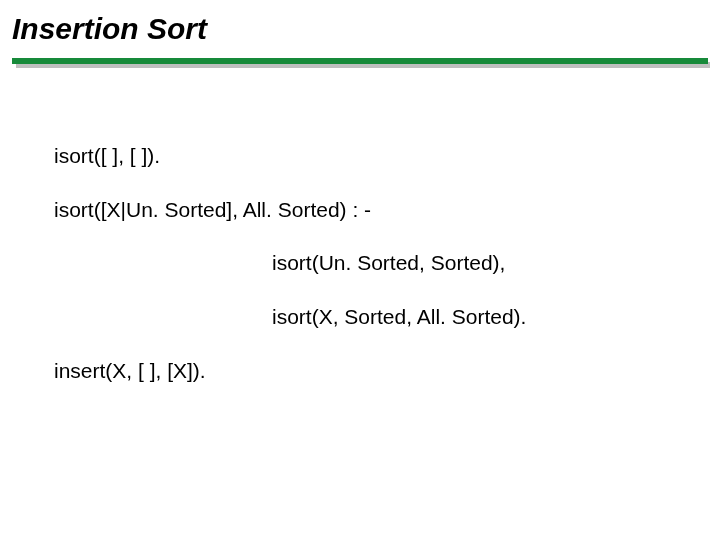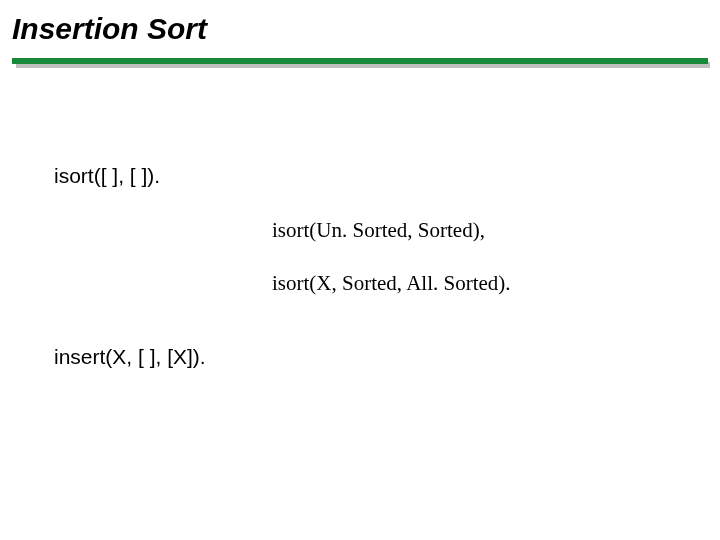--- a/index.html
+++ b/index.html
@@ -52,36 +52,35 @@
     .code-block {
       padding: 48px 0 0 54px;
       font-family: Arial, Helvetica, sans-serif;
       font-size: 21px;
       line-height: 1.28;
       color: #000;
       white-space: pre;
     }
     .code-line {
       display: block;
-      margin-top: 20px;
     }
     .indent {
       padding-left: 218px;
       display: block;
-      font-family: Liberation Serif, serif;
     }
   </style>
 </head>
 <body>
 
 <div class="slide">
   <div class="title">Insertion Sort</div>
   <div class="rule-wrap">
     <div class="rule-shadow"></div>
     <div class="rule"></div>
   </div>
   <div class="code-block">
 <span class="code-line">isort([ ], [ ]).</span>
+<span class="code-line">isort([X|Un. Sorted], All. Sorted) : -</span>
 <span class="indent">isort(Un. Sorted, Sorted),</span>
 <span class="indent">isort(X, Sorted, All. Sorted).</span>
 <span class="code-line">insert(X, [ ], [X]).</span>
   </div>
 </div>
 
 </body></html>

